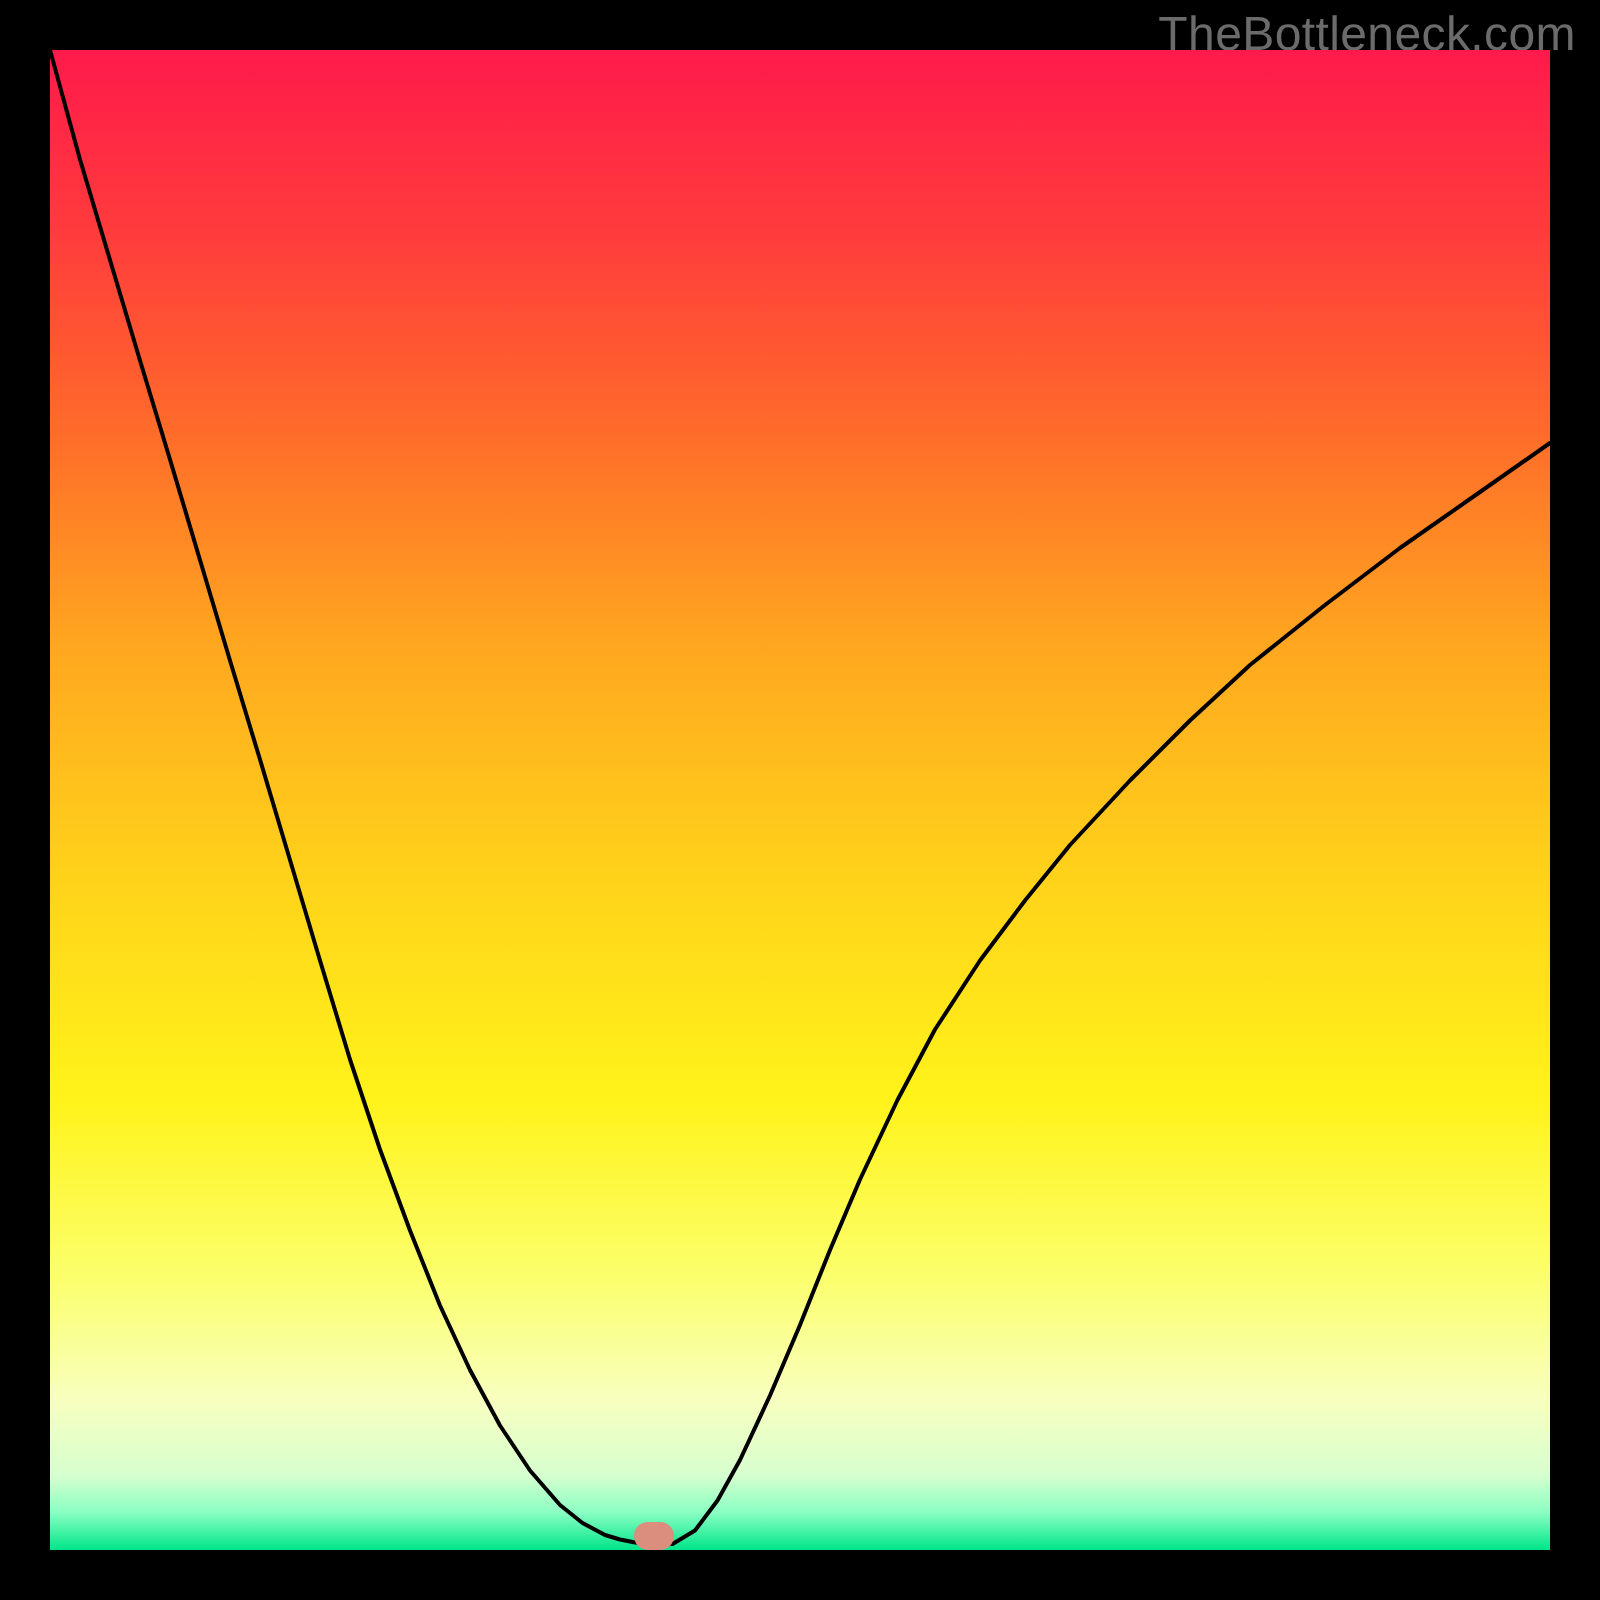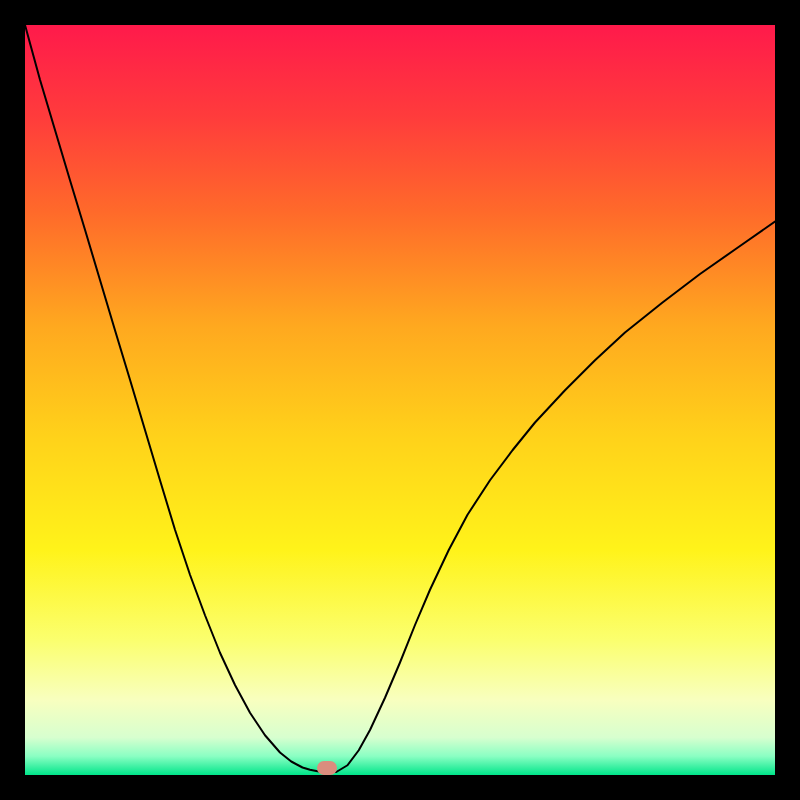--- a/index.html
+++ b/index.html
@@ -40,20 +40,21 @@
     width: 20px;
     height: 14px;
     border-radius: 9px;
     background: #db8d7e;
   }
 </style>
 </head>
 <body>
 
 <div class="frame">
+  <div class="watermark">TheBottleneck.com</div>
   <svg class="plot" viewBox="0 0 750 750" preserveAspectRatio="none">
     <defs>
       <linearGradient id="bg-grad" x1="0" y1="0" x2="0" y2="1">
           <stop offset="0.00%" stop-color="#ff1a4b"></stop>
           <stop offset="12.00%" stop-color="#ff3b3c"></stop>
           <stop offset="25.00%" stop-color="#ff6a2a"></stop>
           <stop offset="40.00%" stop-color="#ffa81f"></stop>
           <stop offset="55.00%" stop-color="#ffd21a"></stop>
           <stop offset="70.00%" stop-color="#fff31a"></stop>
           <stop offset="82.00%" stop-color="#fbff6e"></stop>

